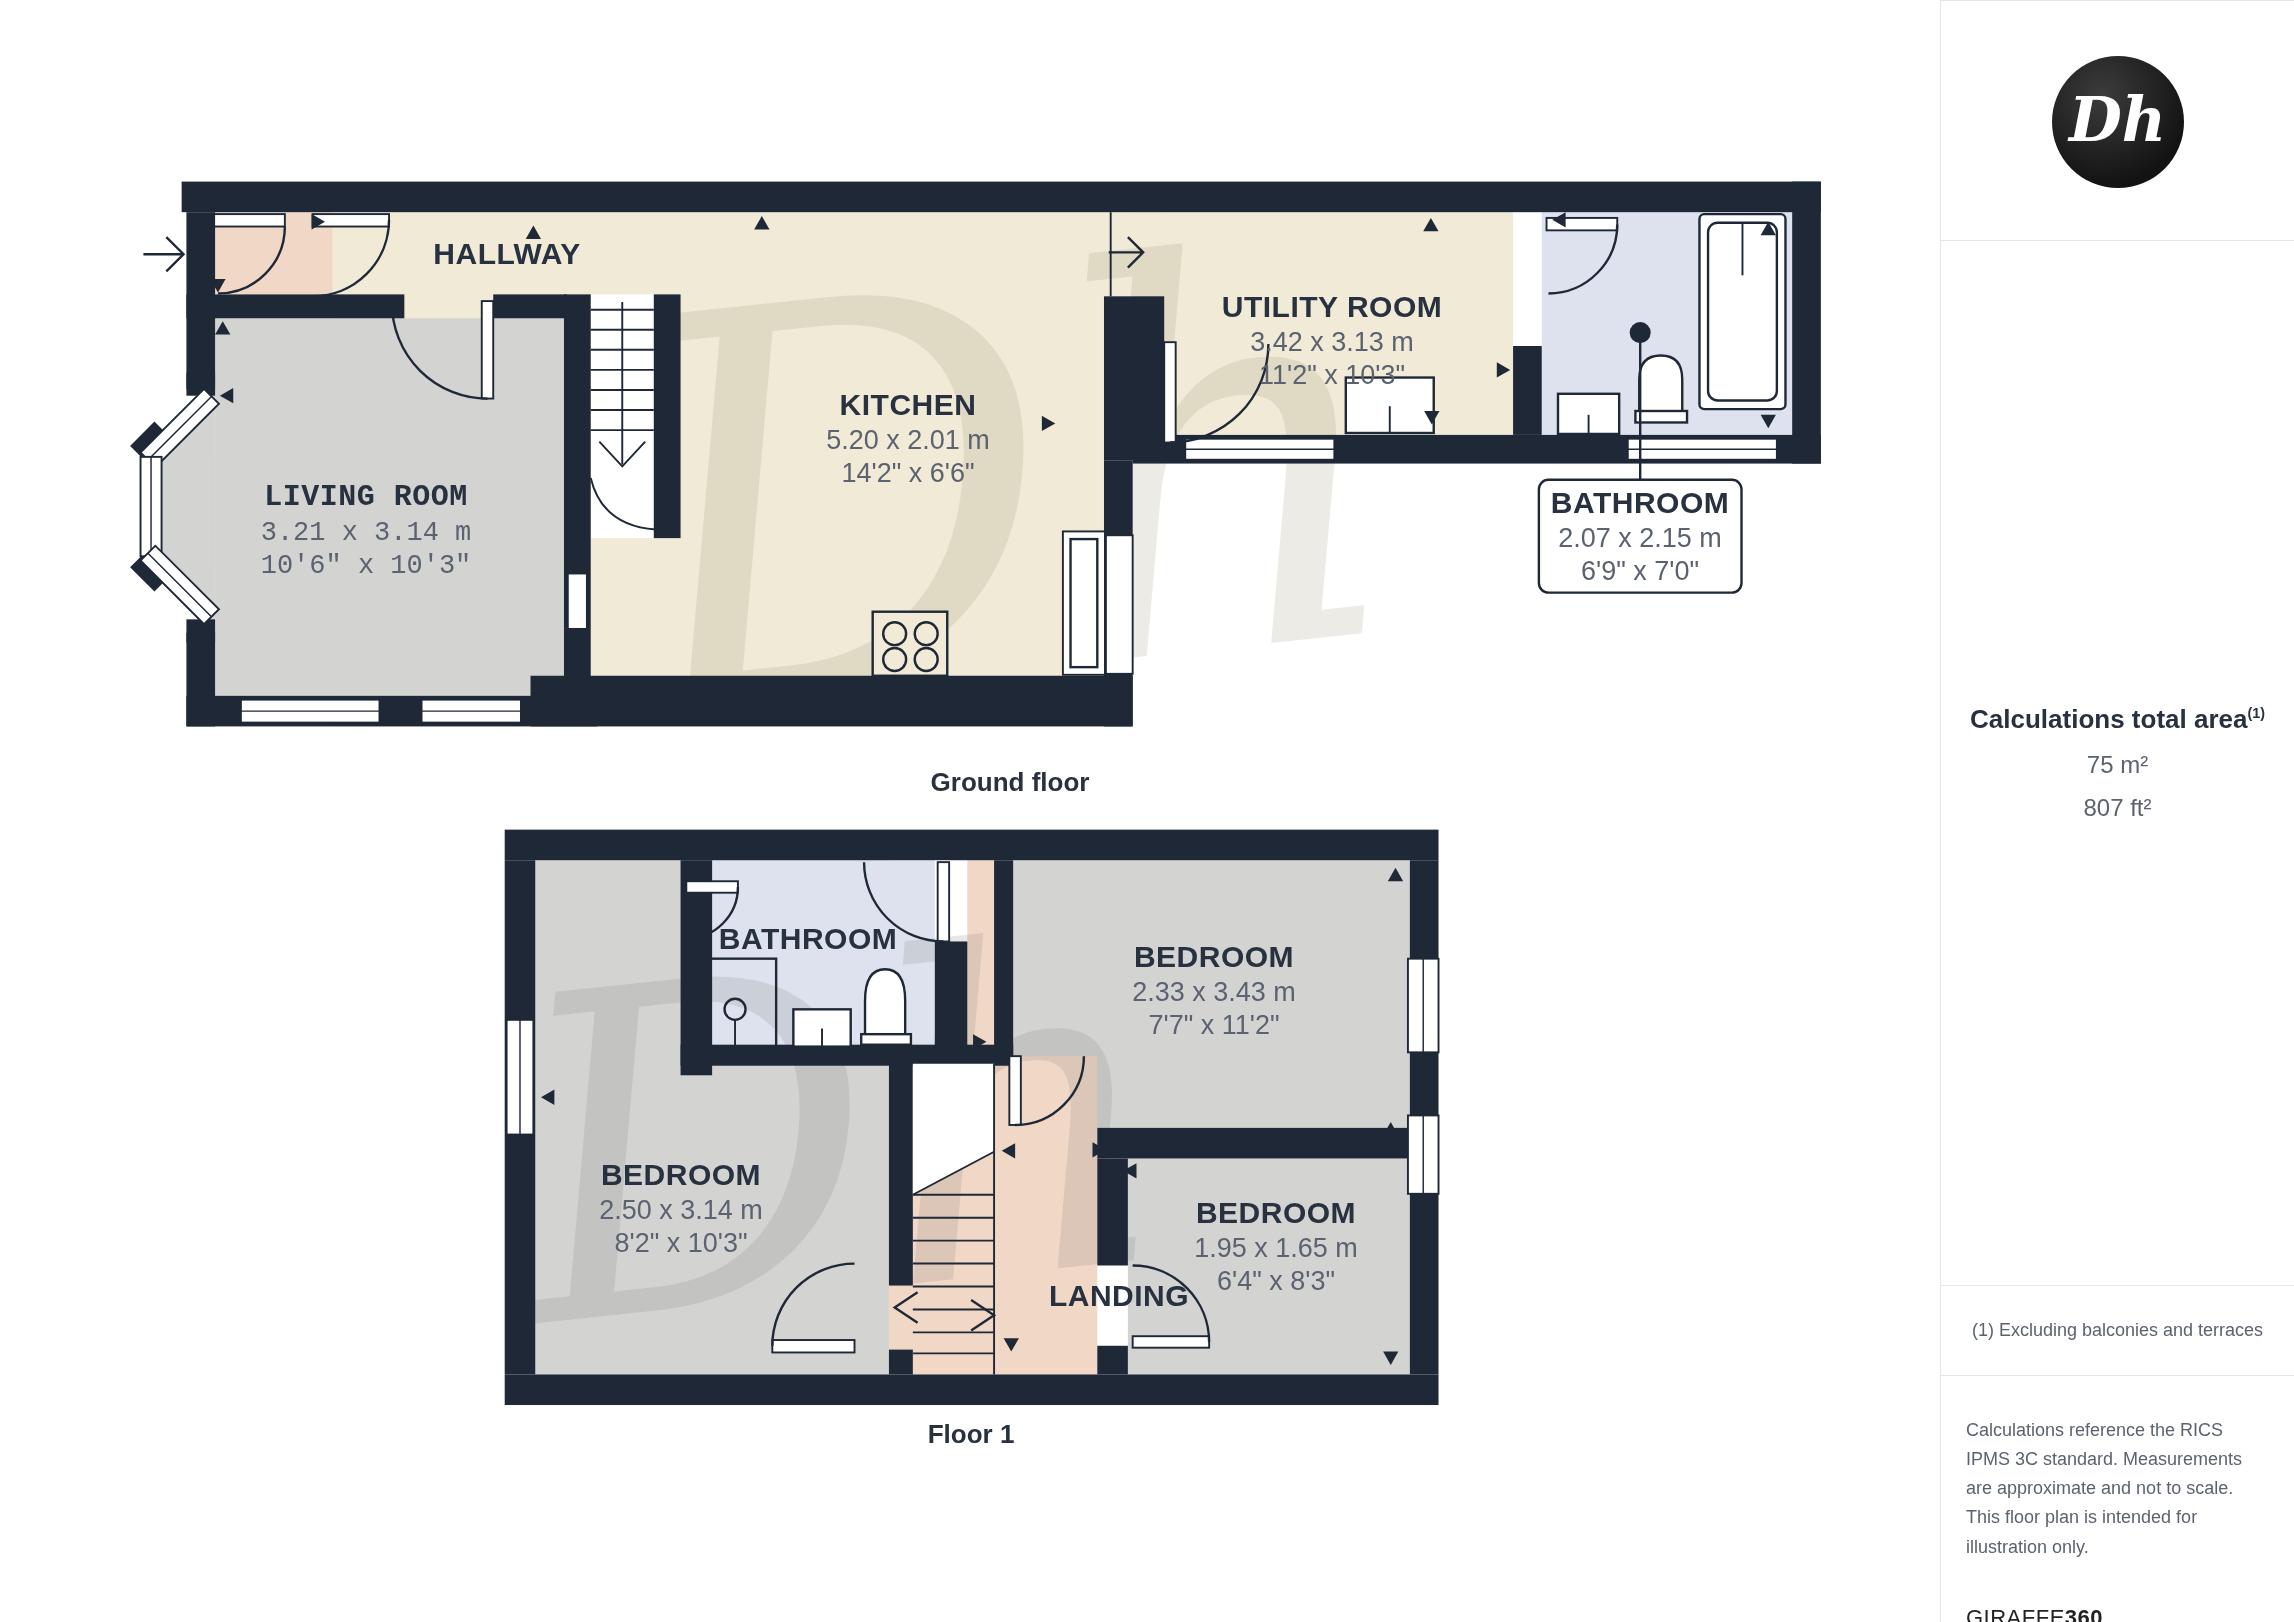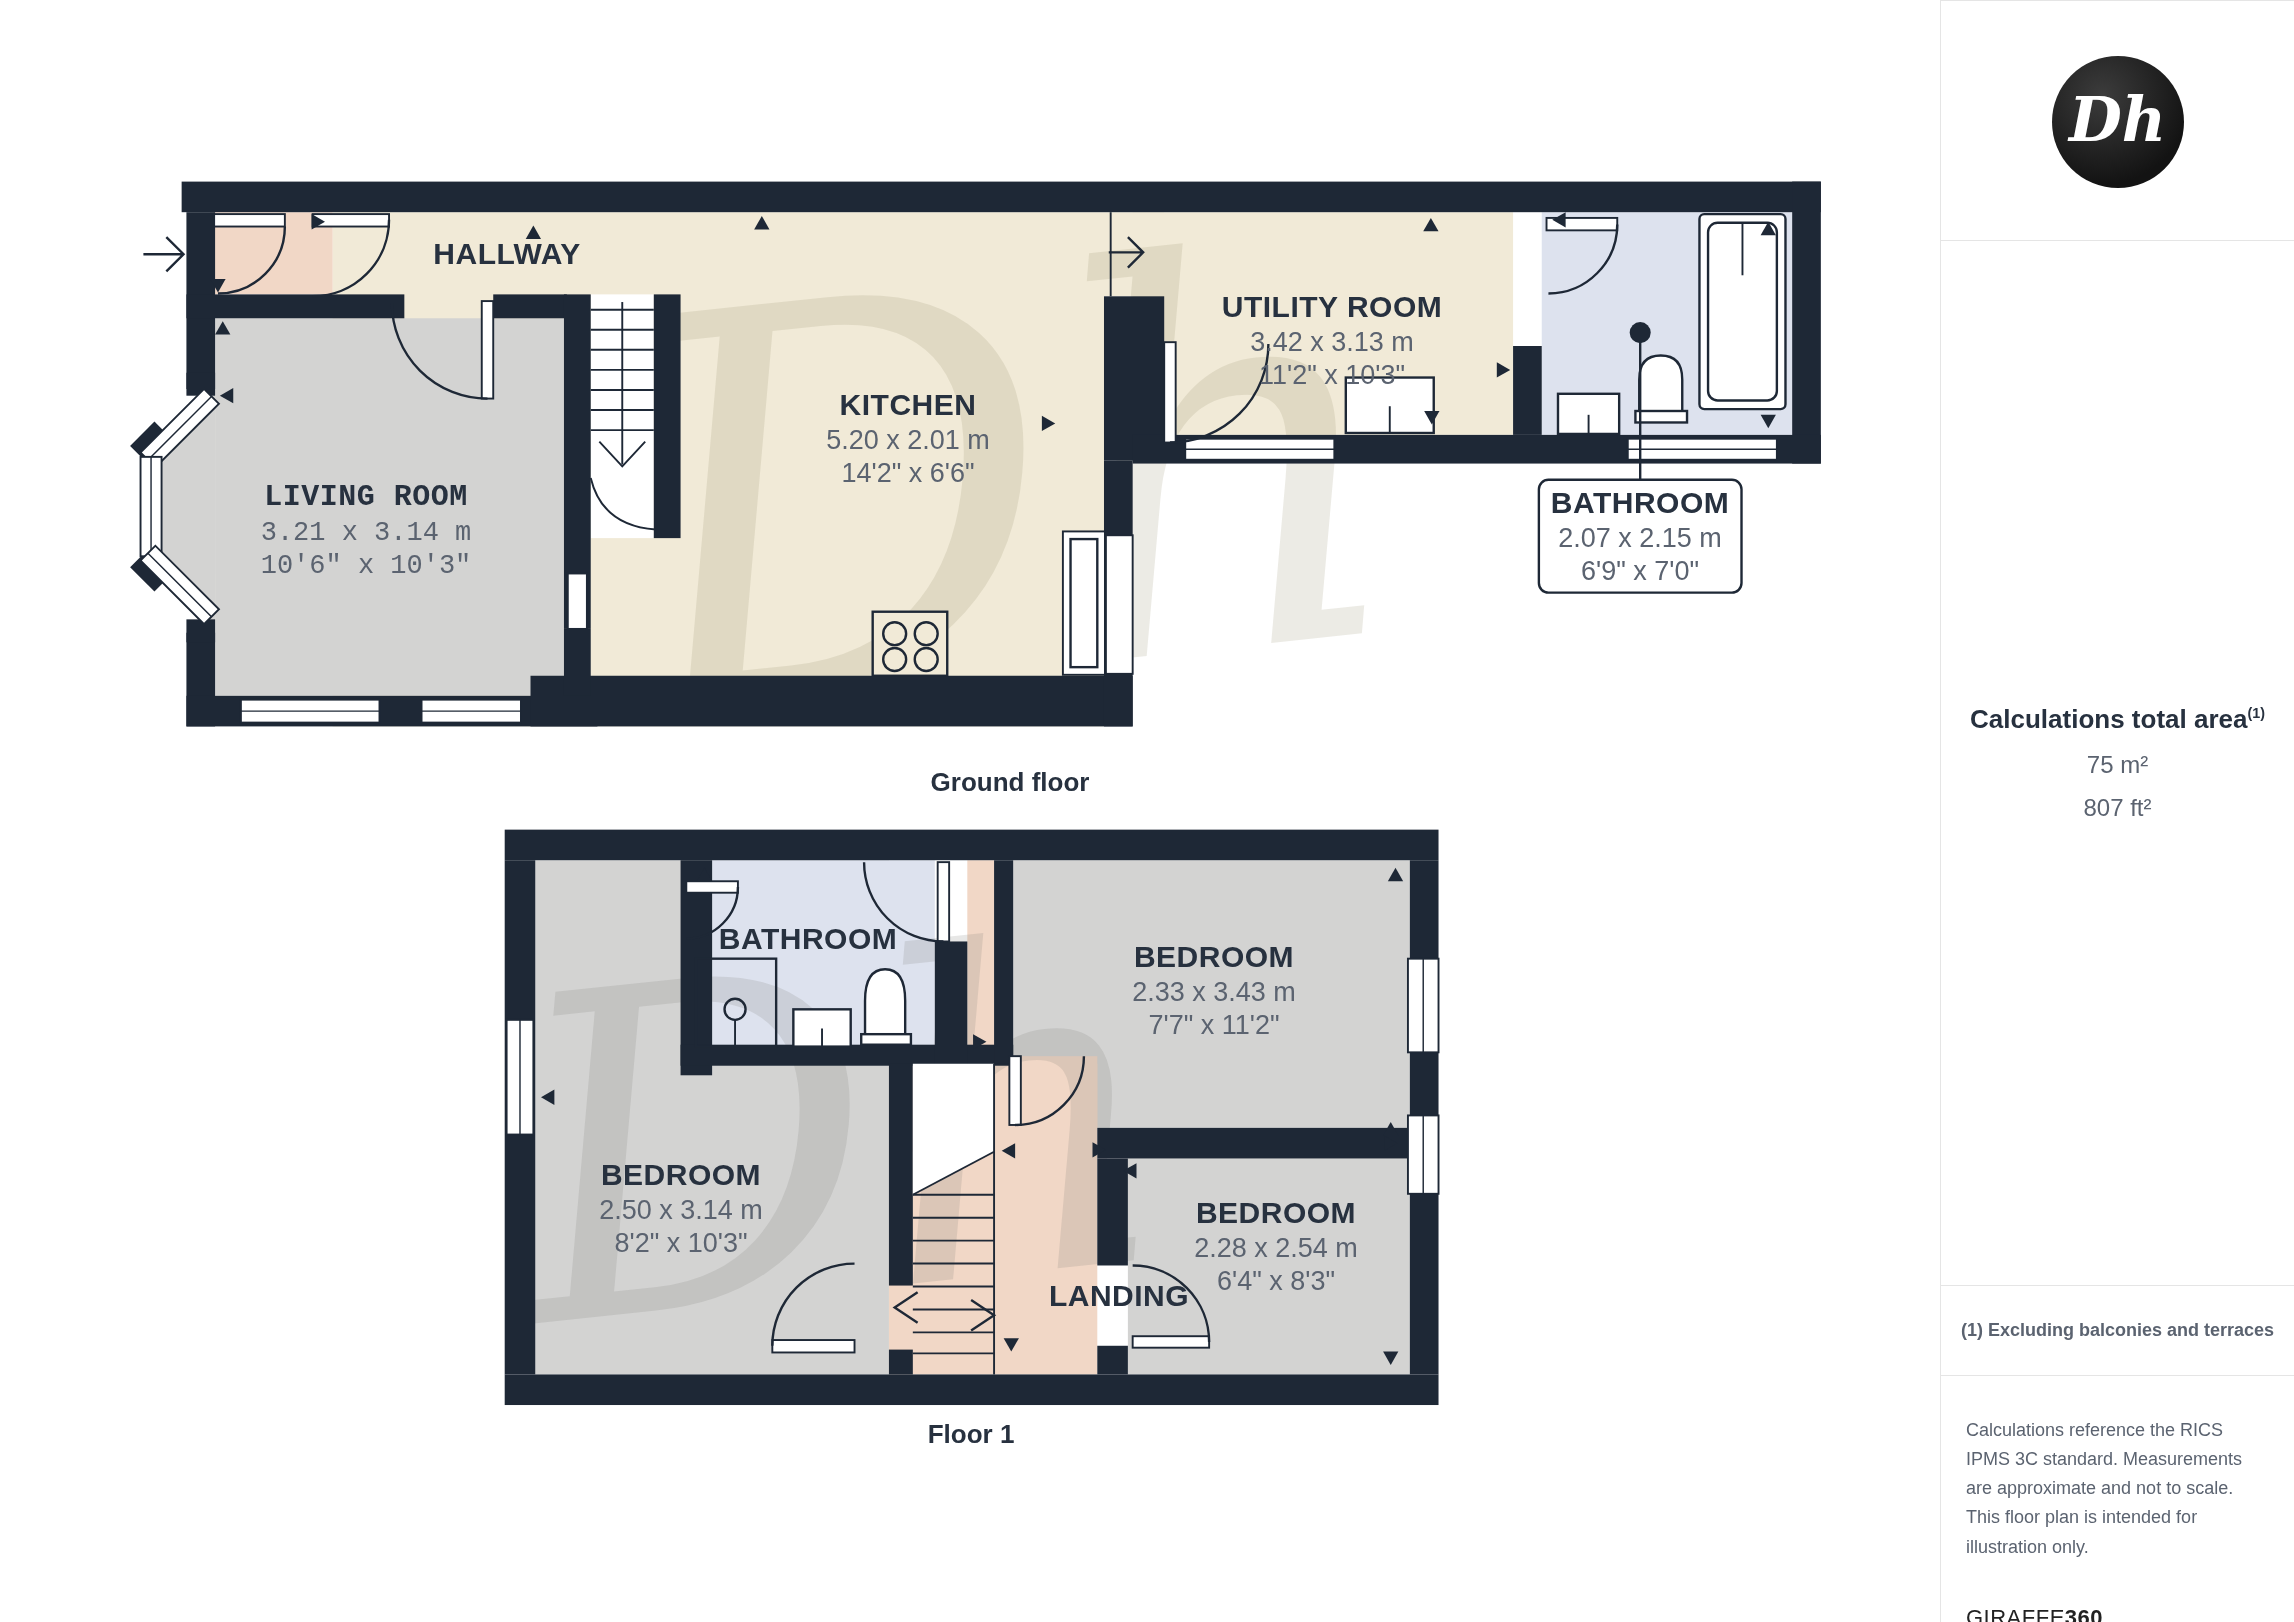--- a/index.html
+++ b/index.html
@@ -34,21 +34,21 @@
   .s-logo{position:absolute;top:0;left:0;right:0;height:239px;border-bottom:1px solid var(--line_light);}
   .logo-circle{position:absolute;left:50%;top:55px;transform:translateX(-50%);width:132px;height:132px;border-radius:50%;
     background:radial-gradient(circle at 38% 30%, #3c3c3c, #131313 72%);display:flex;align-items:center;justify-content:center;}
   .logo-text{font:italic 600 61px "DejaVu Serif", serif;color:#fff;margin-top:-5.7px;}
   .s-area{position:absolute;top:240px;left:0;right:0;height:1044px;border-bottom:1px solid var(--line_light);
     display:flex;flex-direction:column;align-items:center;justify-content:center;gap:15.3px;}
   .area-title{font-weight:700;font-size:26px;color:var(--label_dark);}
   .area-title sup{font-size:14.3px;}
   .area-val{font-size:24px;color:var(--label_gray);}
   .s-footnote{position:absolute;top:1285px;left:0;right:0;height:89px;border-bottom:1px solid var(--line_light);
-    display:flex;align-items:center;justify-content:center;font-size:18px;color:var(--label_gray);font-weight:bold;}
+    display:flex;align-items:center;justify-content:center;font-size:18px;color:var(--label_gray);}
   .s-disclaimer{position:absolute;top:1375px;left:0;right:0;bottom:0;padding:40px 25px 0;box-sizing:border-box;
     text-align:left;font-size:18px;color:var(--label_gray);line-height:1.62;}
   .brand{margin-top:38px;font-size:22px;color:#222;letter-spacing:0.5px;}
   .brand b{font-weight:700;}
 </style>
 </head>
 <body>
 
 <div class="canvas">
 
@@ -332,21 +332,21 @@
 </div>
 
 <div class="room-label" style="left:681px;top:1208px;">
   <div class="room-name">BEDROOM</div>
   <div class="room-dim">2.50 x 3.14 m</div>
   <div class="room-dim">8'2" x 10'3"</div>
 </div>
 
 <div class="room-label" style="left:1276px;top:1246px;">
   <div class="room-name">BEDROOM</div>
-  <div class="room-dim">2.28 x 2.54 m</div>
+  <div class="room-dim">1.95 x 1.65 m</div>
   <div class="room-dim">6'4" x 8'3"</div>
 </div>
 
 <div class="room-label" style="left:1112px;top:1296px;margin-left:7px;">
   <div class="room-name">LANDING</div>
 </div>
 
 <div class="caption" style="left:971px;top:1434px;">Floor 1</div>
 
 <div class="sidebar">

